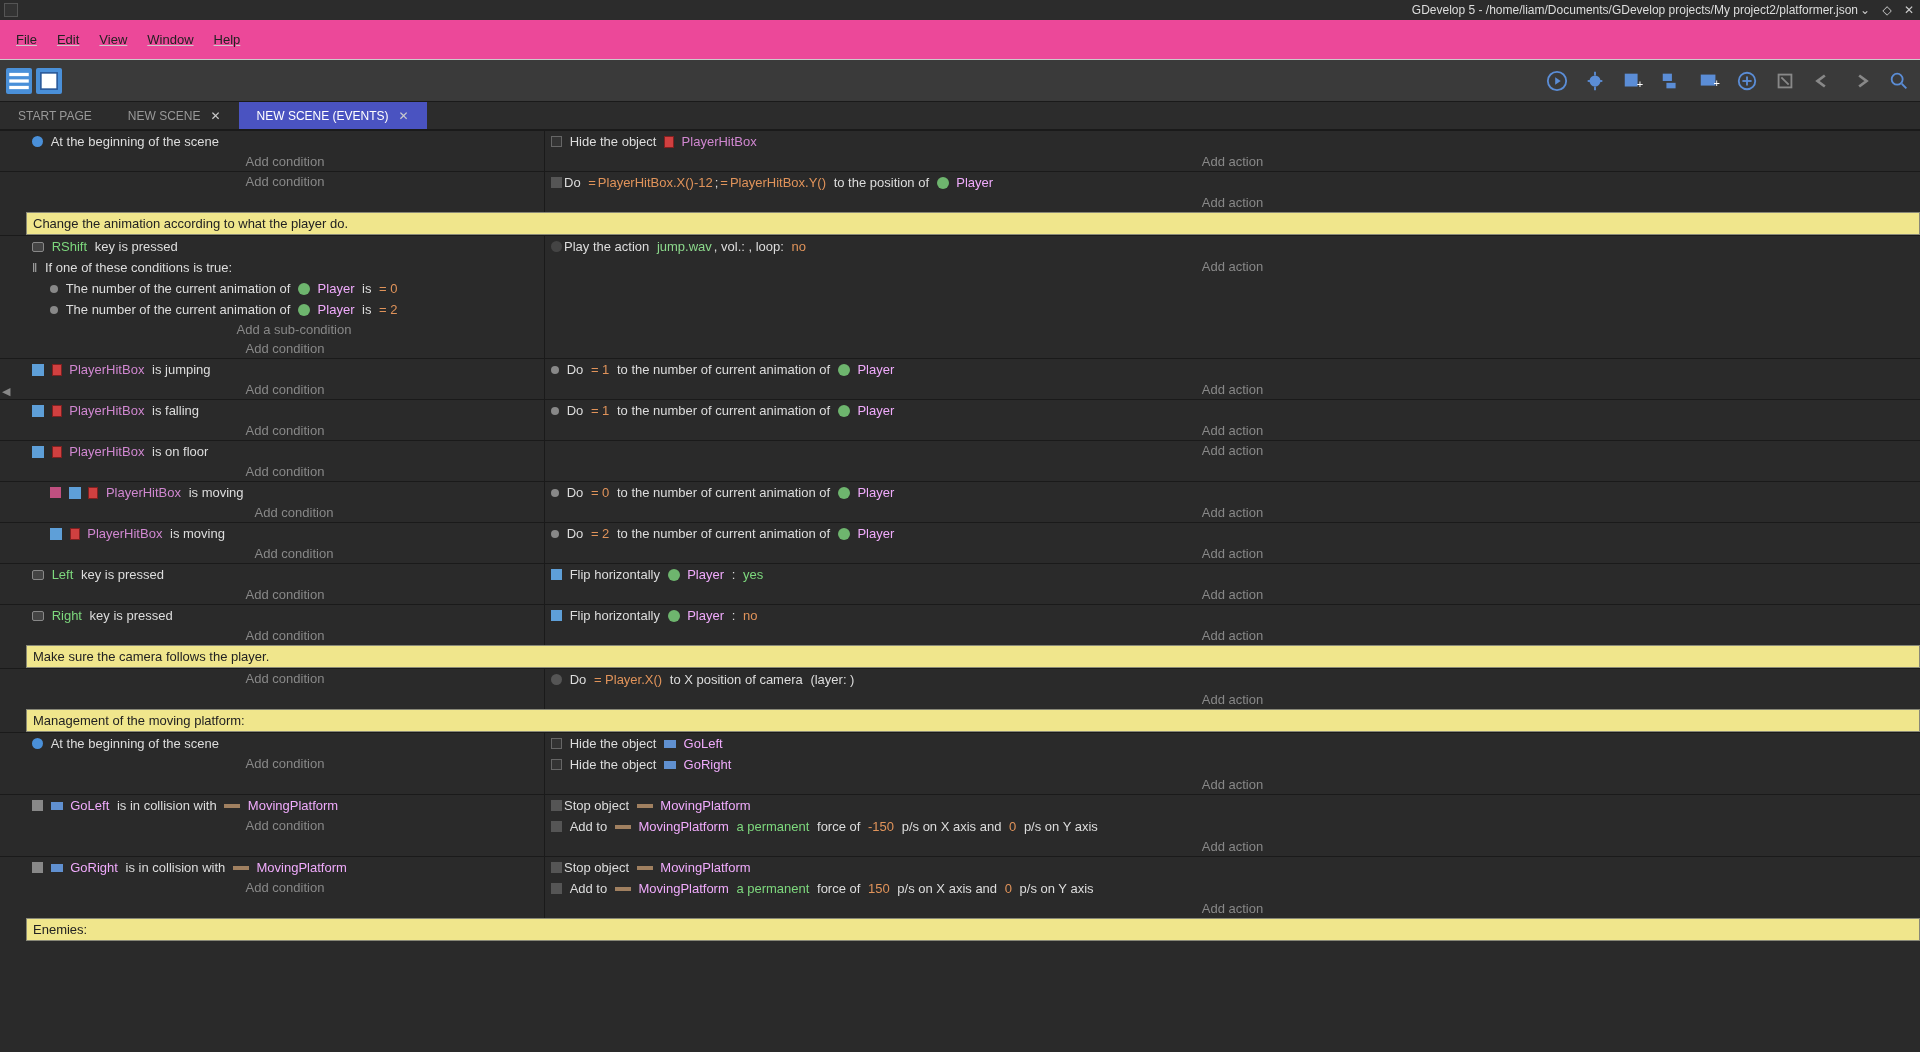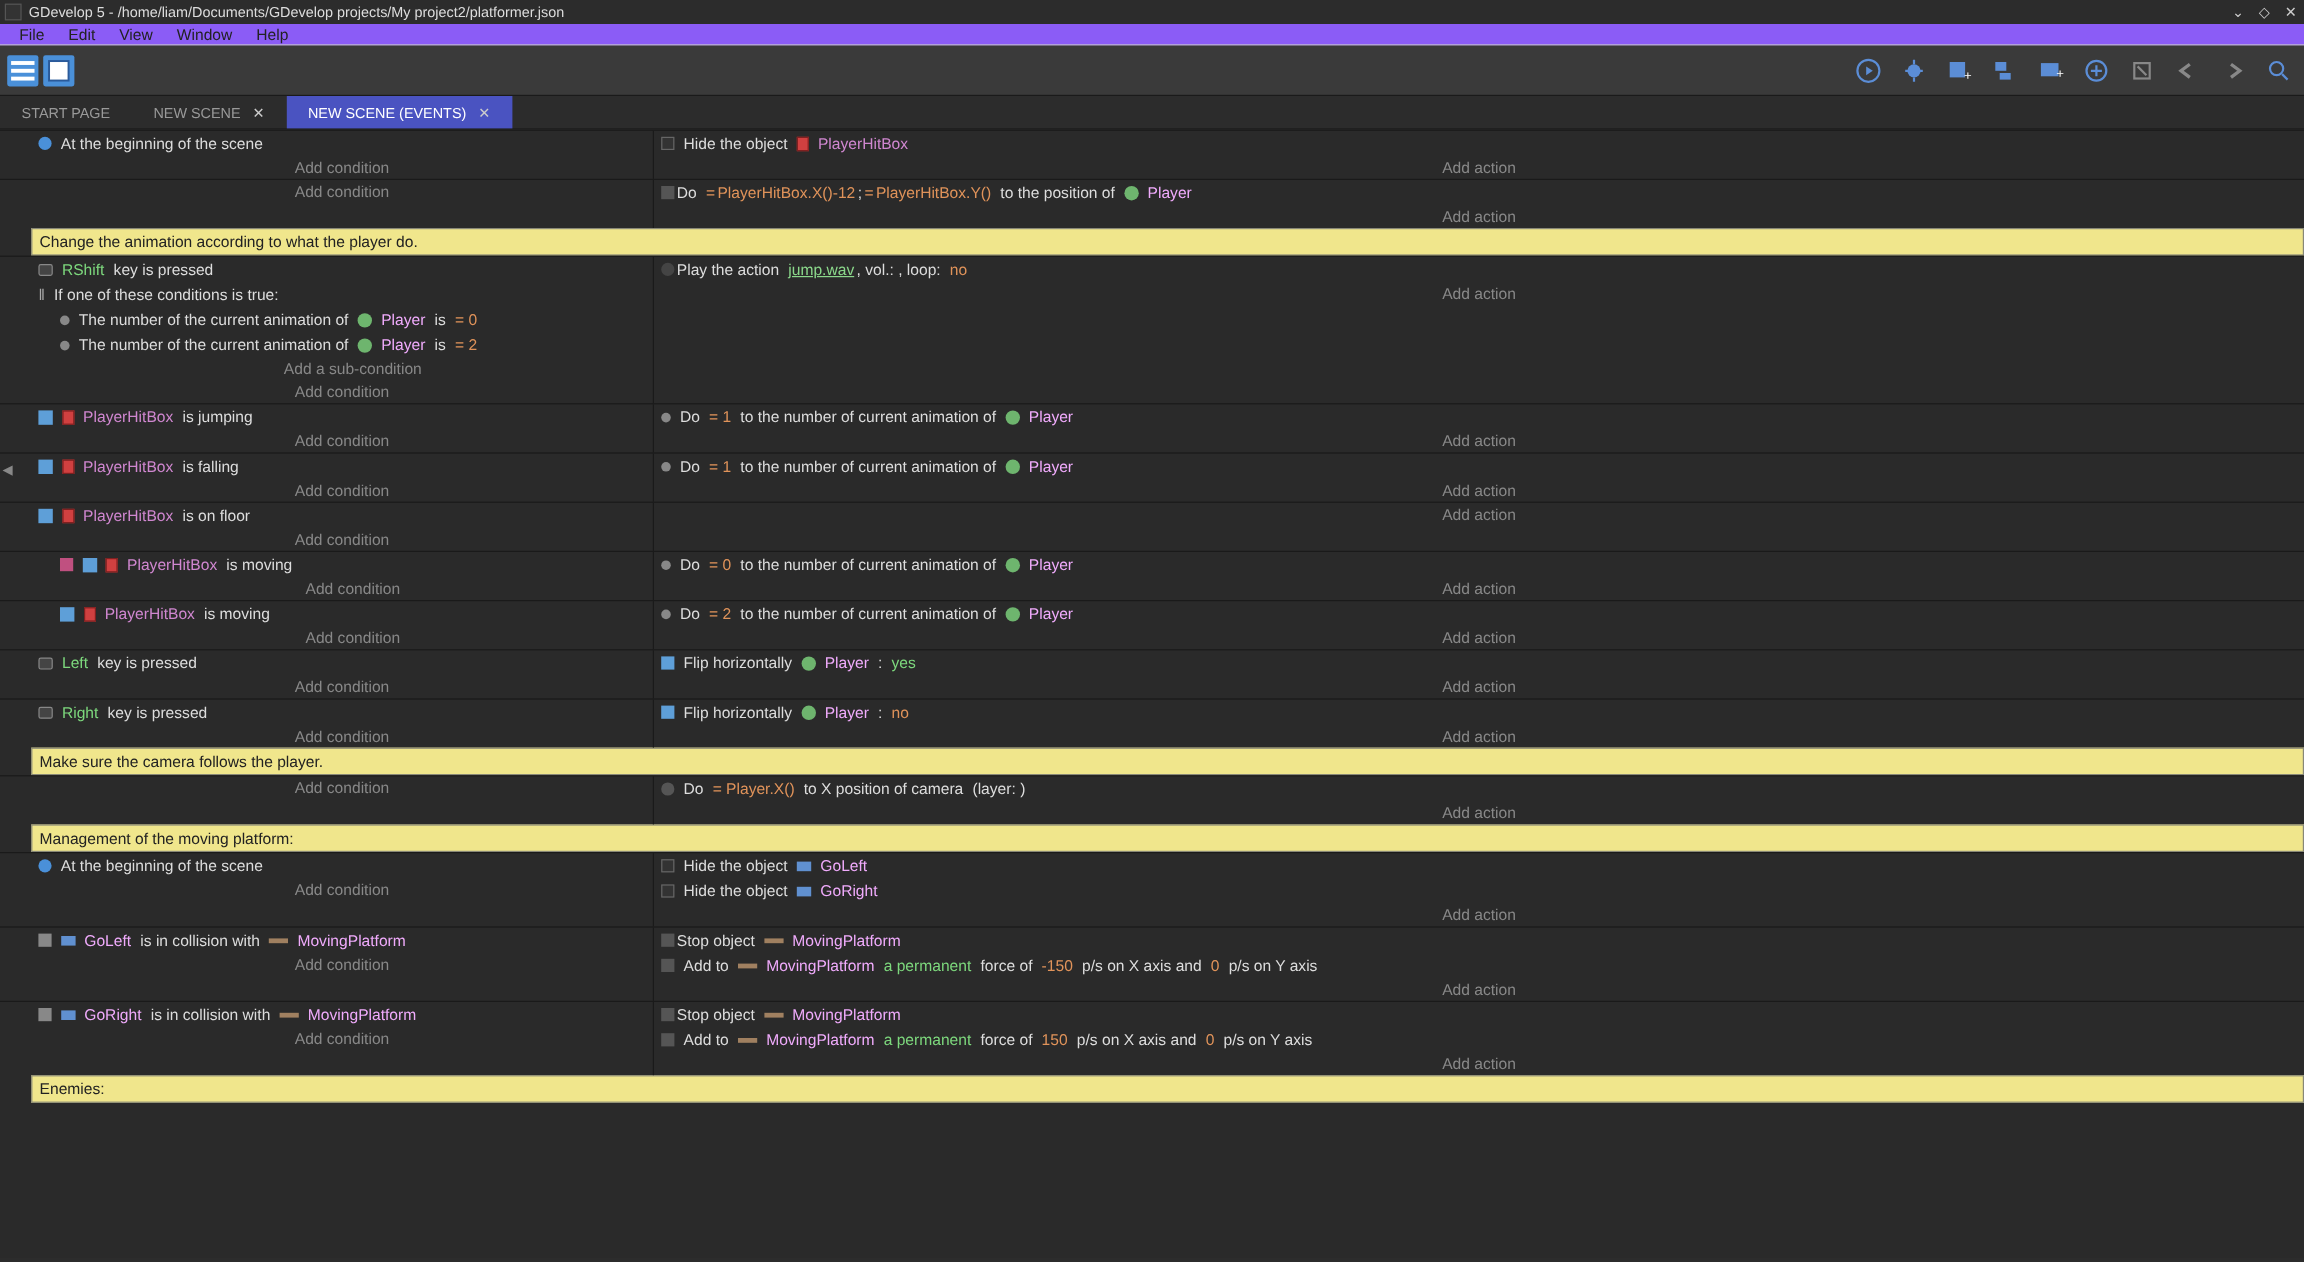--- a/index.html
+++ b/index.html
@@ -1,24 +1,24 @@
 <!DOCTYPE html>
 <html><head>
 <meta charset="utf-8">
 <style>
 * { margin: 0; padding: 0; box-sizing: border-box; font-family: Arial, sans-serif; }
 body { background: #2c2c2c; color: #ccc; font-size: 13px; overflow: hidden; width: 1920px; height: 1052px; }
 
 .titlebar { background: #2c2c2c; height: 20px; display: flex; align-items: center; padding: 0 4px; color: #ddd; font-size: 12px; }
 .titlebar .icon { width: 14px; height: 14px; background: #333; border: 1px solid #555; margin-right: 6px; }
-.titlebar .title { flex: 1; text-align: left; }
+.titlebar .title { flex: 1; text-align: right; }
 .titlebar .win-btns { display: flex; gap: 8px; }
 .titlebar .win-btn { width: 14px; height: 14px; display: flex; align-items: center; justify-content: center; cursor: pointer; color: #ccc; }
 
-.menubar { background: #8b5cf6; height: 18px; display: flex; align-items: center; padding: 0 6px; border-bottom: 1px solid #ccc; }
+.menubar { background: #ec4899; height: 40px; display: flex; align-items: center; padding: 0 6px; border-bottom: 1px solid #ccc; text-decoration: underline; }
 .menubar .menu-item { padding: 3px 10px; color: #222; cursor: pointer; font-size: 13px; }
 
 .toolbar { background: #3a3a3a; height: 42px; display: flex; align-items: center; padding: 0 6px; border-bottom: 1px solid #1a1a1a; }
 .toolbar .left { display: flex; gap: 4px; }
 .toolbar .right { margin-left: auto; display: flex; gap: 8px; align-items: center; }
 .tool-btn { width: 26px; height: 26px; background: #4a90d9; border-radius: 2px; cursor: pointer; display:flex; align-items:center; justify-content:center; }
 .tool-btn.proj { background: #4a90d9; }
 .tool-btn.scene { background: #4a90d9; }
 .icon-btn { width: 30px; height: 30px; display:flex; align-items:center; justify-content:center; cursor:pointer; }
 .icon-btn svg { width: 22px; height: 22px; }
@@ -42,21 +42,21 @@
 .add-link { color: #888; padding: 2px 6px; font-size: 13px; cursor: pointer; }
 .add-link.cond { margin-left: 26px; }
 .add-link.cond.sub { margin-left: 44px; }
 .event-row.sub .conditions .cond-line { margin-left: 44px; }
 .event-row.sub .conditions .add-link.cond { margin-left: 44px; }
 
 .obj { color: #f0abfc; }
 .obj-hit { color: #d087d0; }
 .num { color: #e0935a; }
 .kw { color: #7dd87d; }
-.file { color: #8bd88b; text-decoration: underline; }
+.file { color: #8bd88b; }
 .perm { color: #7dd87d; }
 .txt { color: #ddd; }
 .ico-red { background: #d04040; border: 1px solid #802020; width:10px; height:12px; }
 .ico-player { width: 12px; height: 12px; border-radius: 50%; background: #6eb56e; display: inline-block; }
 .ico-dot { width: 8px; height: 8px; border-radius: 50%; background: #888; display: inline-block; }
 .ico-key { width: 12px; height: 10px; background: #444; border: 1px solid #888; border-radius: 2px; display: inline-block; }
 .ico-blue { width: 12px; height: 12px; background: #5e9fd8; display: inline-block; }
 .ico-plat { width: 16px; height: 4px; background: #a08060; display: inline-block; vertical-align: middle; }
 .ico-small { width: 11px; height: 11px; display: inline-block; }
 .ico-goleft { width: 12px; height: 8px; background: #6090d0; display: inline-block; }

